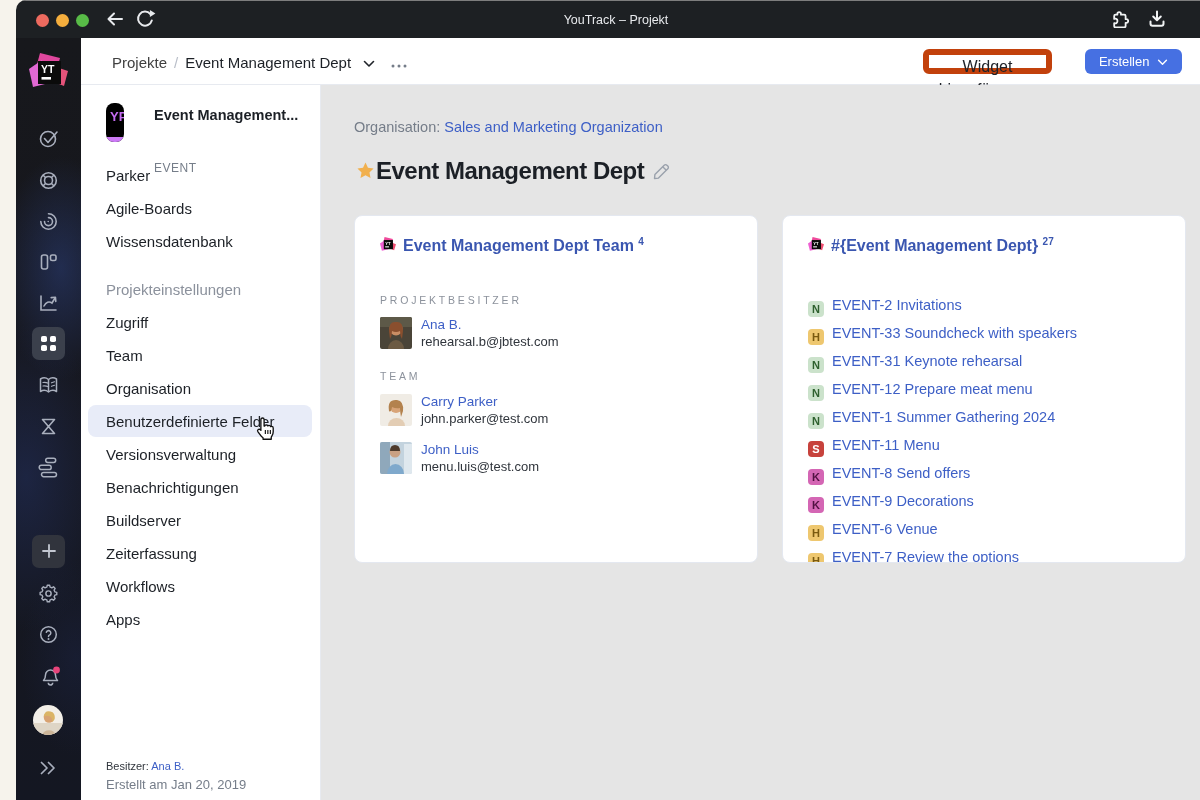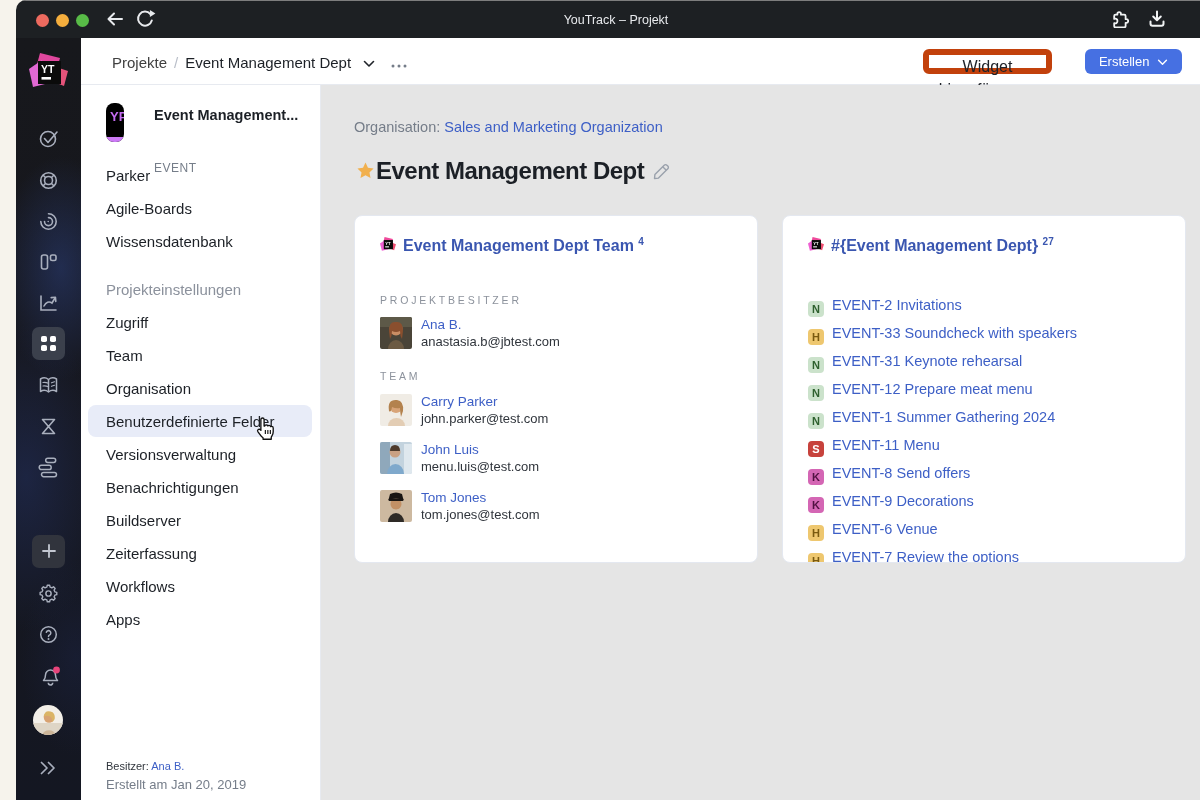--- a/index.html
+++ b/index.html
@@ -282,21 +282,21 @@
       <div class="sec" style="top:78px">PROJEKTBESITZER</div>
       <div class="person" style="top:101px">
         <div class="ph"><svg width="32" height="32" viewBox="0 0 32 32">
           <rect width="32" height="32" fill="#4a4438"></rect>
           <rect x="0" y="0" width="32" height="10" fill="#5d5948"></rect>
           <circle cx="16" cy="12" r="6.5" fill="#c98d64"></circle>
           <path d="M8 32 a8 9 0 0 1 16 0z" fill="#6c5a43"></path>
           <path d="M9 14 q0-10 7-9 q7 -1 7 9 l-1 8 q-2 -3 -2 -8 q-4 2 -8 0 q0 5 -2 8z" fill="#8a4f2e"></path>
         </svg></div>
         <div class="nm">Ana B.</div>
-        <div class="em">anastasia.b@jbtest.com</div>
+        <div class="em">rehearsal.b@jbtest.com</div>
       </div>
       <div class="sec" style="top:154px">TEAM</div>
       <div class="person" style="top:178px">
         <div class="ph"><svg width="32" height="32" viewBox="0 0 32 32">
           <rect width="32" height="32" fill="#f0ece5"></rect>
           <circle cx="16" cy="13" r="6" fill="#d8a478"></circle>
           <path d="M8 32 a8.5 8 0 0 1 17 0z" fill="#e3cdb4"></path>
           <path d="M9 17 q-2-12 8-11 q7 1 6 11 l-2 6 q-1 -5 -1 -9 q-4 1 -8 -1 q-1 6 -3 4z" fill="#b3824e"></path>
         </svg></div>
         <div class="nm">Carry Parker</div>
@@ -307,31 +307,20 @@
           <rect width="32" height="32" fill="#c3d3de"></rect>
           <rect x="0" y="0" width="10" height="32" fill="#8fa8bb"></rect>
           <rect x="24" y="2" width="8" height="30" fill="#dfe8ee"></rect>
           <circle cx="15" cy="10" r="5.5" fill="#caa183"></circle>
           <path d="M7 32 a8.5 10 0 0 1 17 0z" fill="#7fa9cc"></path>
           <path d="M10 9 q0 -6 5 -6 q5 0 5 6z" fill="#4e3b2c"></path>
         </svg></div>
         <div class="nm">John Luis</div>
         <div class="em">menu.luis@test.com</div>
       </div>
-      <div class="person" style="top:274px">
-        <div class="ph"><svg width="32" height="32" viewBox="0 0 32 32">
-          <rect width="32" height="32" fill="#cdb9a0"></rect>
-          <circle cx="16" cy="14" r="5.5" fill="#c29065"></circle>
-          <path d="M8 32 a8 9 0 0 1 16 0z" fill="#2e2a26"></path>
-          <path d="M8.5 10 q7.5 -3 15 0 l-1.5 -6 q-6 -3 -12 0z" fill="#191512"></path>
-          <rect x="8.5" y="8.5" width="15" height="2.5" rx="1" fill="#191512"></rect>
-        </svg></div>
-        <div class="nm">Tom Jones</div>
-        <div class="em">tom.jones@test.com</div>
-      </div>
     </div>
 
     <div class="card right">
       <svg style="position:absolute; left:25px; top:21px" width="16" height="16" viewBox="0 0 42 42">
         <polygon points="12,0 34,5 29,22 8,17" fill="#ef4a9b"></polygon>
         <polygon points="0,17 14,7 22,32 5,36" fill="#ee5fd2"></polygon>
         <polygon points="29,14 42,19 37,35 26,30" fill="#ee4f71"></polygon>
         <rect x="10" y="8" width="24" height="24" fill="#0b0b0b"></rect>
         <text x="13.5" y="20.5" font-size="11" font-weight="bold" fill="#fff" font-family="Liberation Sans">YT</text>
         <rect x="13.5" y="24.5" width="10" height="2.8" fill="#fff"></rect>

